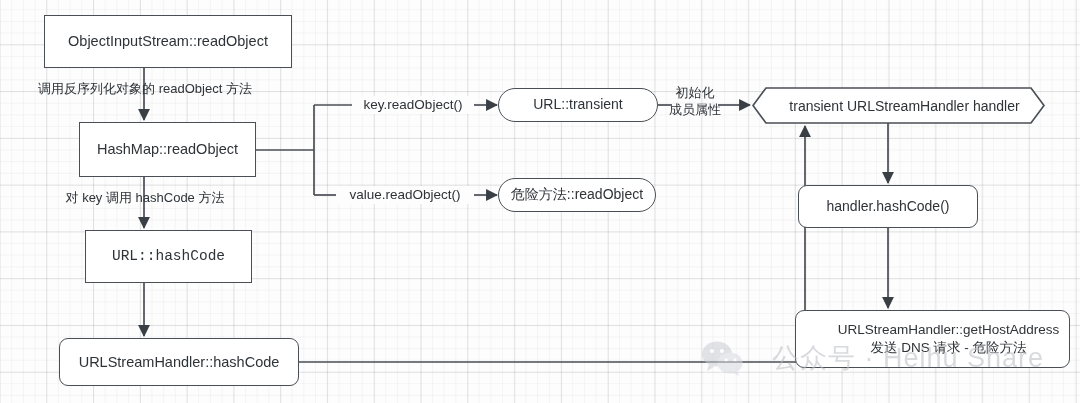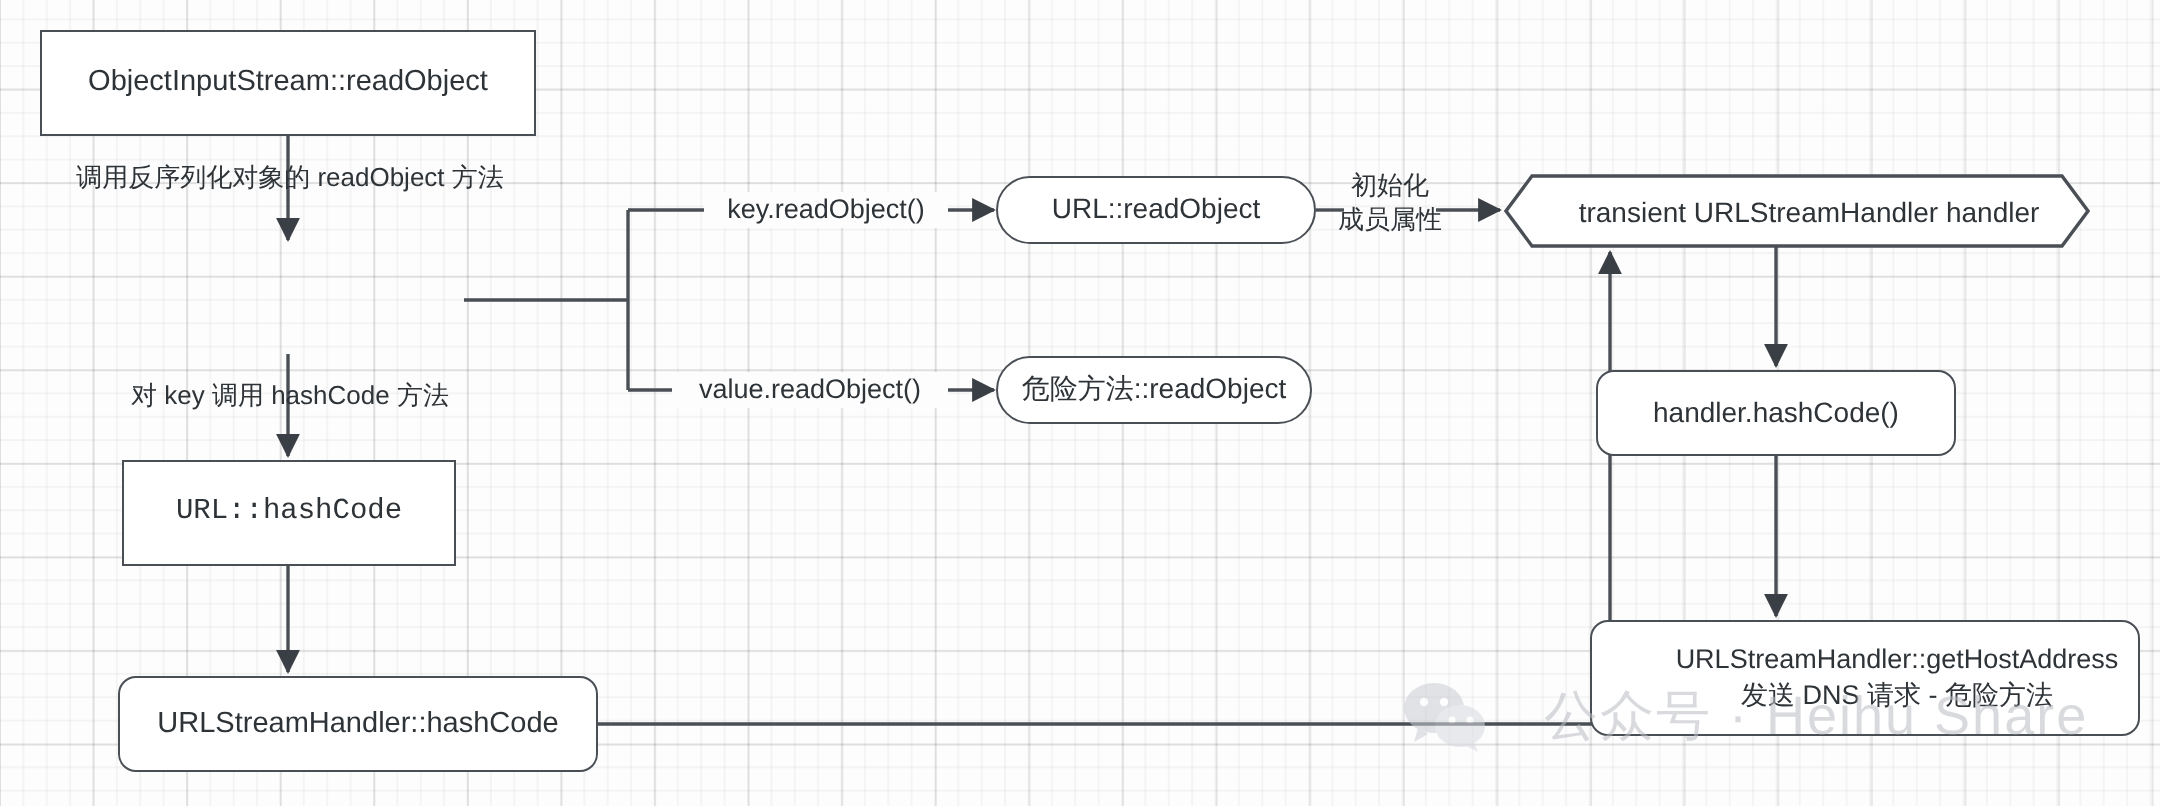--- a/index.html
+++ b/index.html
@@ -39,21 +39,21 @@
     border: 1.6px solid #4a4f56;
     background: #ffffff;
     display: flex;
     align-items: center;
     justify-content: center;
     text-align: center;
     color: #2e3338;
     line-height: 1.25;
     z-index: 3;
   }
-  .node.rect { border-radius: 0; }
+  .node.rect { border-radius: 0; margin-left: 24px; }
   .node.round { border-radius: 9px; }
   .node.pill { border-radius: 999px; }
   .node-label { display: block; white-space: nowrap; }
   .node-sub { display: block; white-space: nowrap; }
 
   .hexnode {
     position: absolute;
     z-index: 3;
     display: flex;
     align-items: center;
@@ -139,31 +139,34 @@
       <path d="M 888 228 L 888 308" marker-end="url(#arrow)"></path>
 
       <path d="M 275 362 L 805 362 L 805 126" marker-end="url(#arrow)"></path>
     </g>
   </svg>
 
   <div class="node rect" style="left:20px; top:15px; width:248px; height:53px; font-size:14.5px;">
     <span class="node-label">ObjectInputStream::readObject</span>
   </div>
 
+  <div class="node rect" style="left:55px; top:122px; width:177px; height:55px; font-size:14.5px;">
+    <span class="node-label">HashMap::readObject</span>
+  </div>
 
   <div class="node rect" style="left:61px; top:230px; width:167px; height:53px; font-size:14.5px;font-family:Liberation Mono, monospace;">
     <span class="node-label">URL::hashCode</span>
   </div>
 
   <div class="node round" style="left:35px; top:338px; width:240px; height:48px; font-size:14.5px;margin-left:24px;">
     <span class="node-label">URLStreamHandler::hashCode</span>
   </div>
 
   <div class="node pill" style="left:498px; top:88px; width:160px; height:34px; font-size:14px;">
-    <span class="node-label">URL::readObject</span>
+    <span class="node-label">URL::transient</span>
   </div>
 
   <div class="node pill" style="left:498px; top:178px; width:158px; height:34px; font-size:14px;">
     <span class="node-label">危险方法::readObject</span>
   </div>
 
   <div class="hexnode" style="left:752px; top:87px; width:293px; height:37px;">
     <svg width="293" height="37" viewBox="0 0 293 37">
       <path d="M 14 1 L 279 1 L 292 18.5 L 279 36 L 14 36 L 1 18.5 Z" fill="#ffffff" stroke="#4a4f56" stroke-width="1.7"></path>
     </svg>

